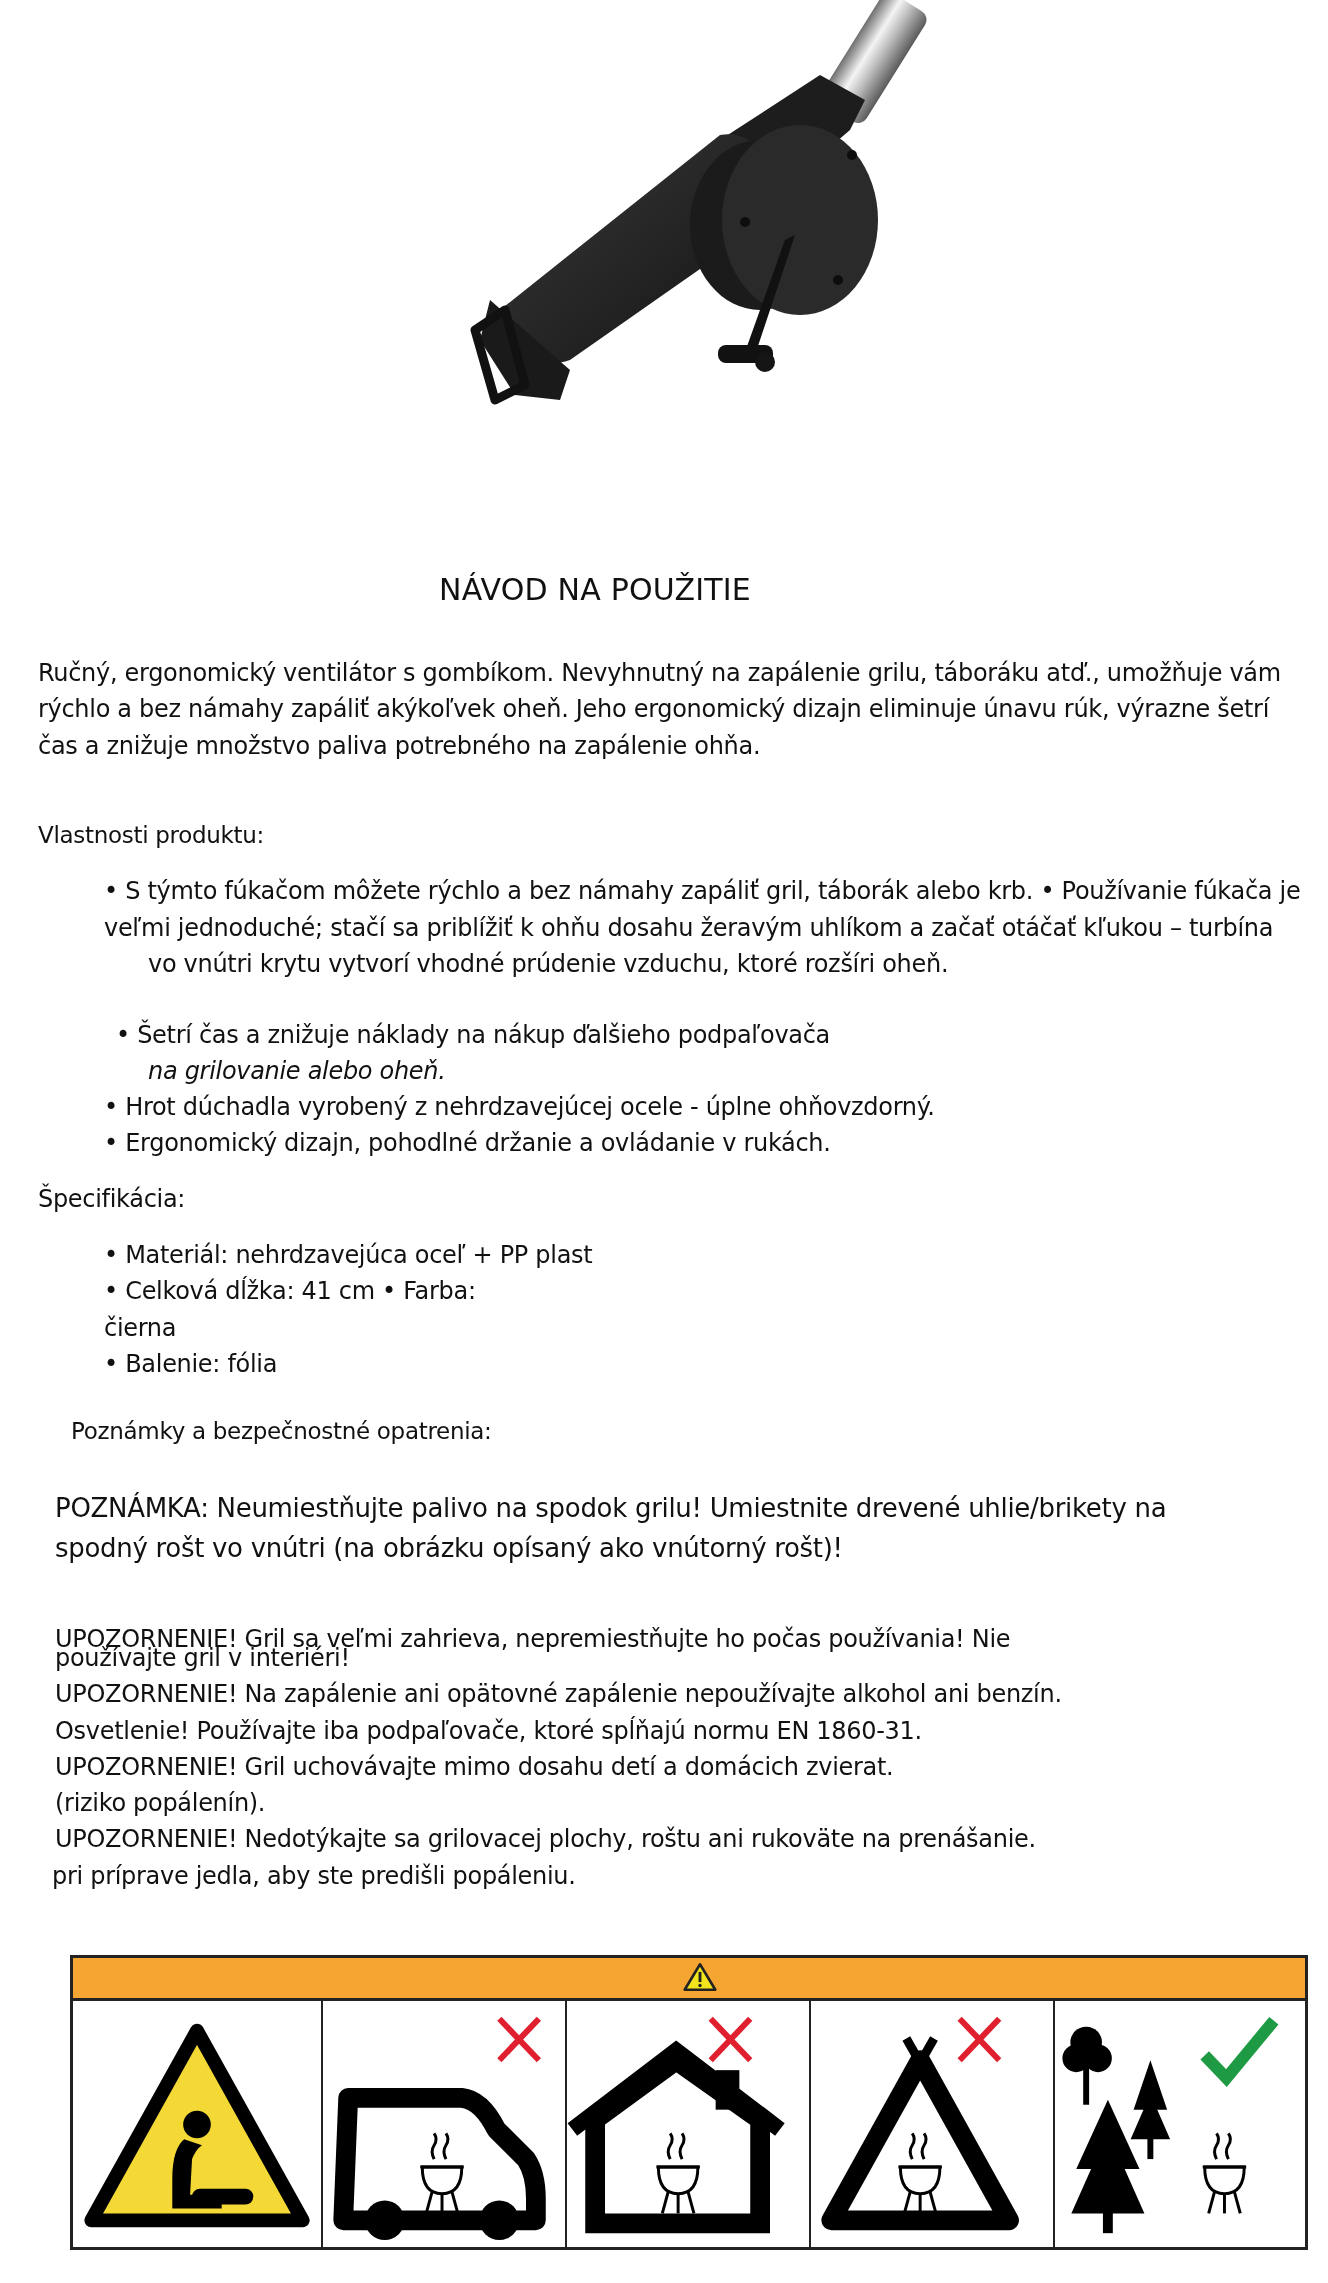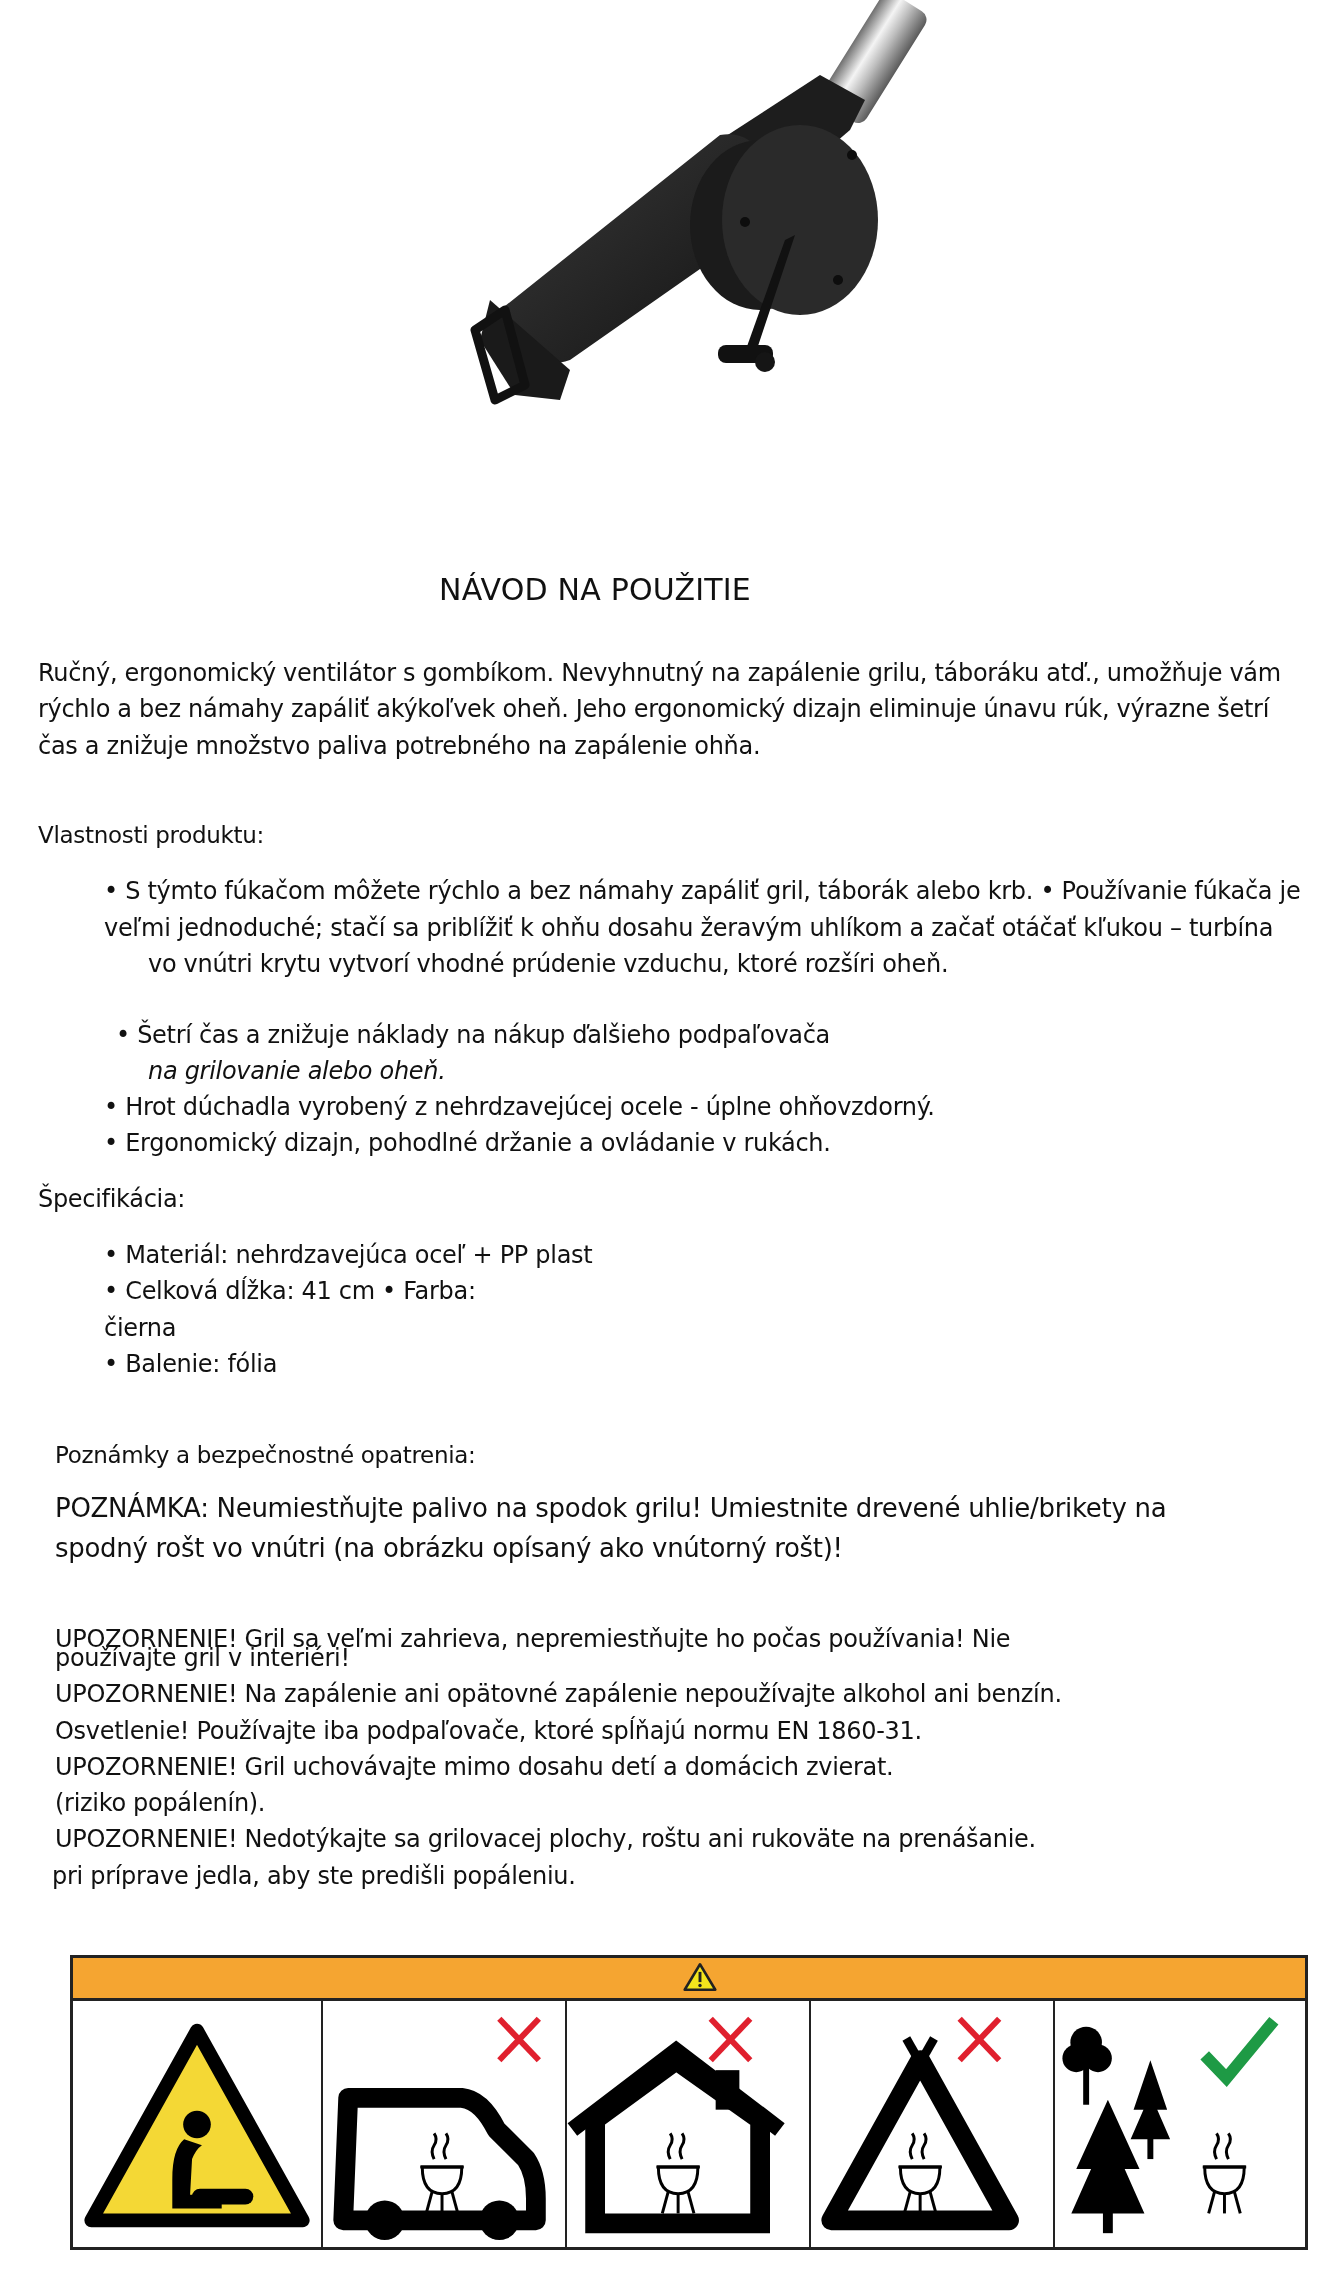--- a/index.html
+++ b/index.html
@@ -81,21 +81,21 @@
 
 <div>
   <div class="t" style="left:38px;top:1181px;">Špecifikácia:</div>
   <div class="t" style="left:104px;top:1237px;">• Materiál: nehrdzavejúca oceľ + PP plast</div>
   <div class="t" style="left:104px;top:1273px;">• Celková dĺžka: 41 cm • Farba:</div>
   <div class="t" style="left:104px;top:1310px;">čierna</div>
   <div class="t" style="left:104px;top:1346px;">• Balenie: fólia</div>
 </div>
 
 <div>
-  <div class="t h" style="left:55px;top:1413px;margin-top:24px;">Poznámky a bezpečnostné opatrenia:</div>
+  <div class="t h" style="left:71px;top:1413px;">Poznámky a bezpečnostné opatrenia:</div>
   <div class="t big" style="left:55px;top:1488px;">POZNÁMKA: Neumiestňujte palivo na spodok grilu! Umiestnite drevené uhlie/brikety na</div>
   <div class="t big" style="left:55px;top:1528px;">spodný rošt vo vnútri (na obrázku opísaný ako vnútorný rošt)!</div>
   <div class="t" style="left:55px;top:1604px;margin-top:17px;">UPOZORNENIE! Gril sa veľmi zahrieva, nepremiestňujte ho počas používania! Nie</div>
   <div class="t" style="left:55px;top:1640px;">používajte gril v interiéri!</div>
   <div class="t" style="left:55px;top:1676px;">UPOZORNENIE! Na zapálenie ani opätovné zapálenie nepoužívajte alkohol ani benzín.</div>
   <div class="t" style="left:55px;top:1713px;">Osvetlenie! Používajte iba podpaľovače, ktoré spĺňajú normu EN 1860-31.</div>
   <div class="t" style="left:55px;top:1749px;">UPOZORNENIE! Gril uchovávajte mimo dosahu detí a domácich zvierat.</div>
   <div class="t" style="left:55px;top:1785px;">(riziko popálenín).</div>
   <div class="t" style="left:55px;top:1821px;">UPOZORNENIE! Nedotýkajte sa grilovacej plochy, roštu ani rukoväte na prenášanie.</div>
   <div class="t" style="left:52px;top:1858px;">pri príprave jedla, aby ste predišli popáleniu.</div>

